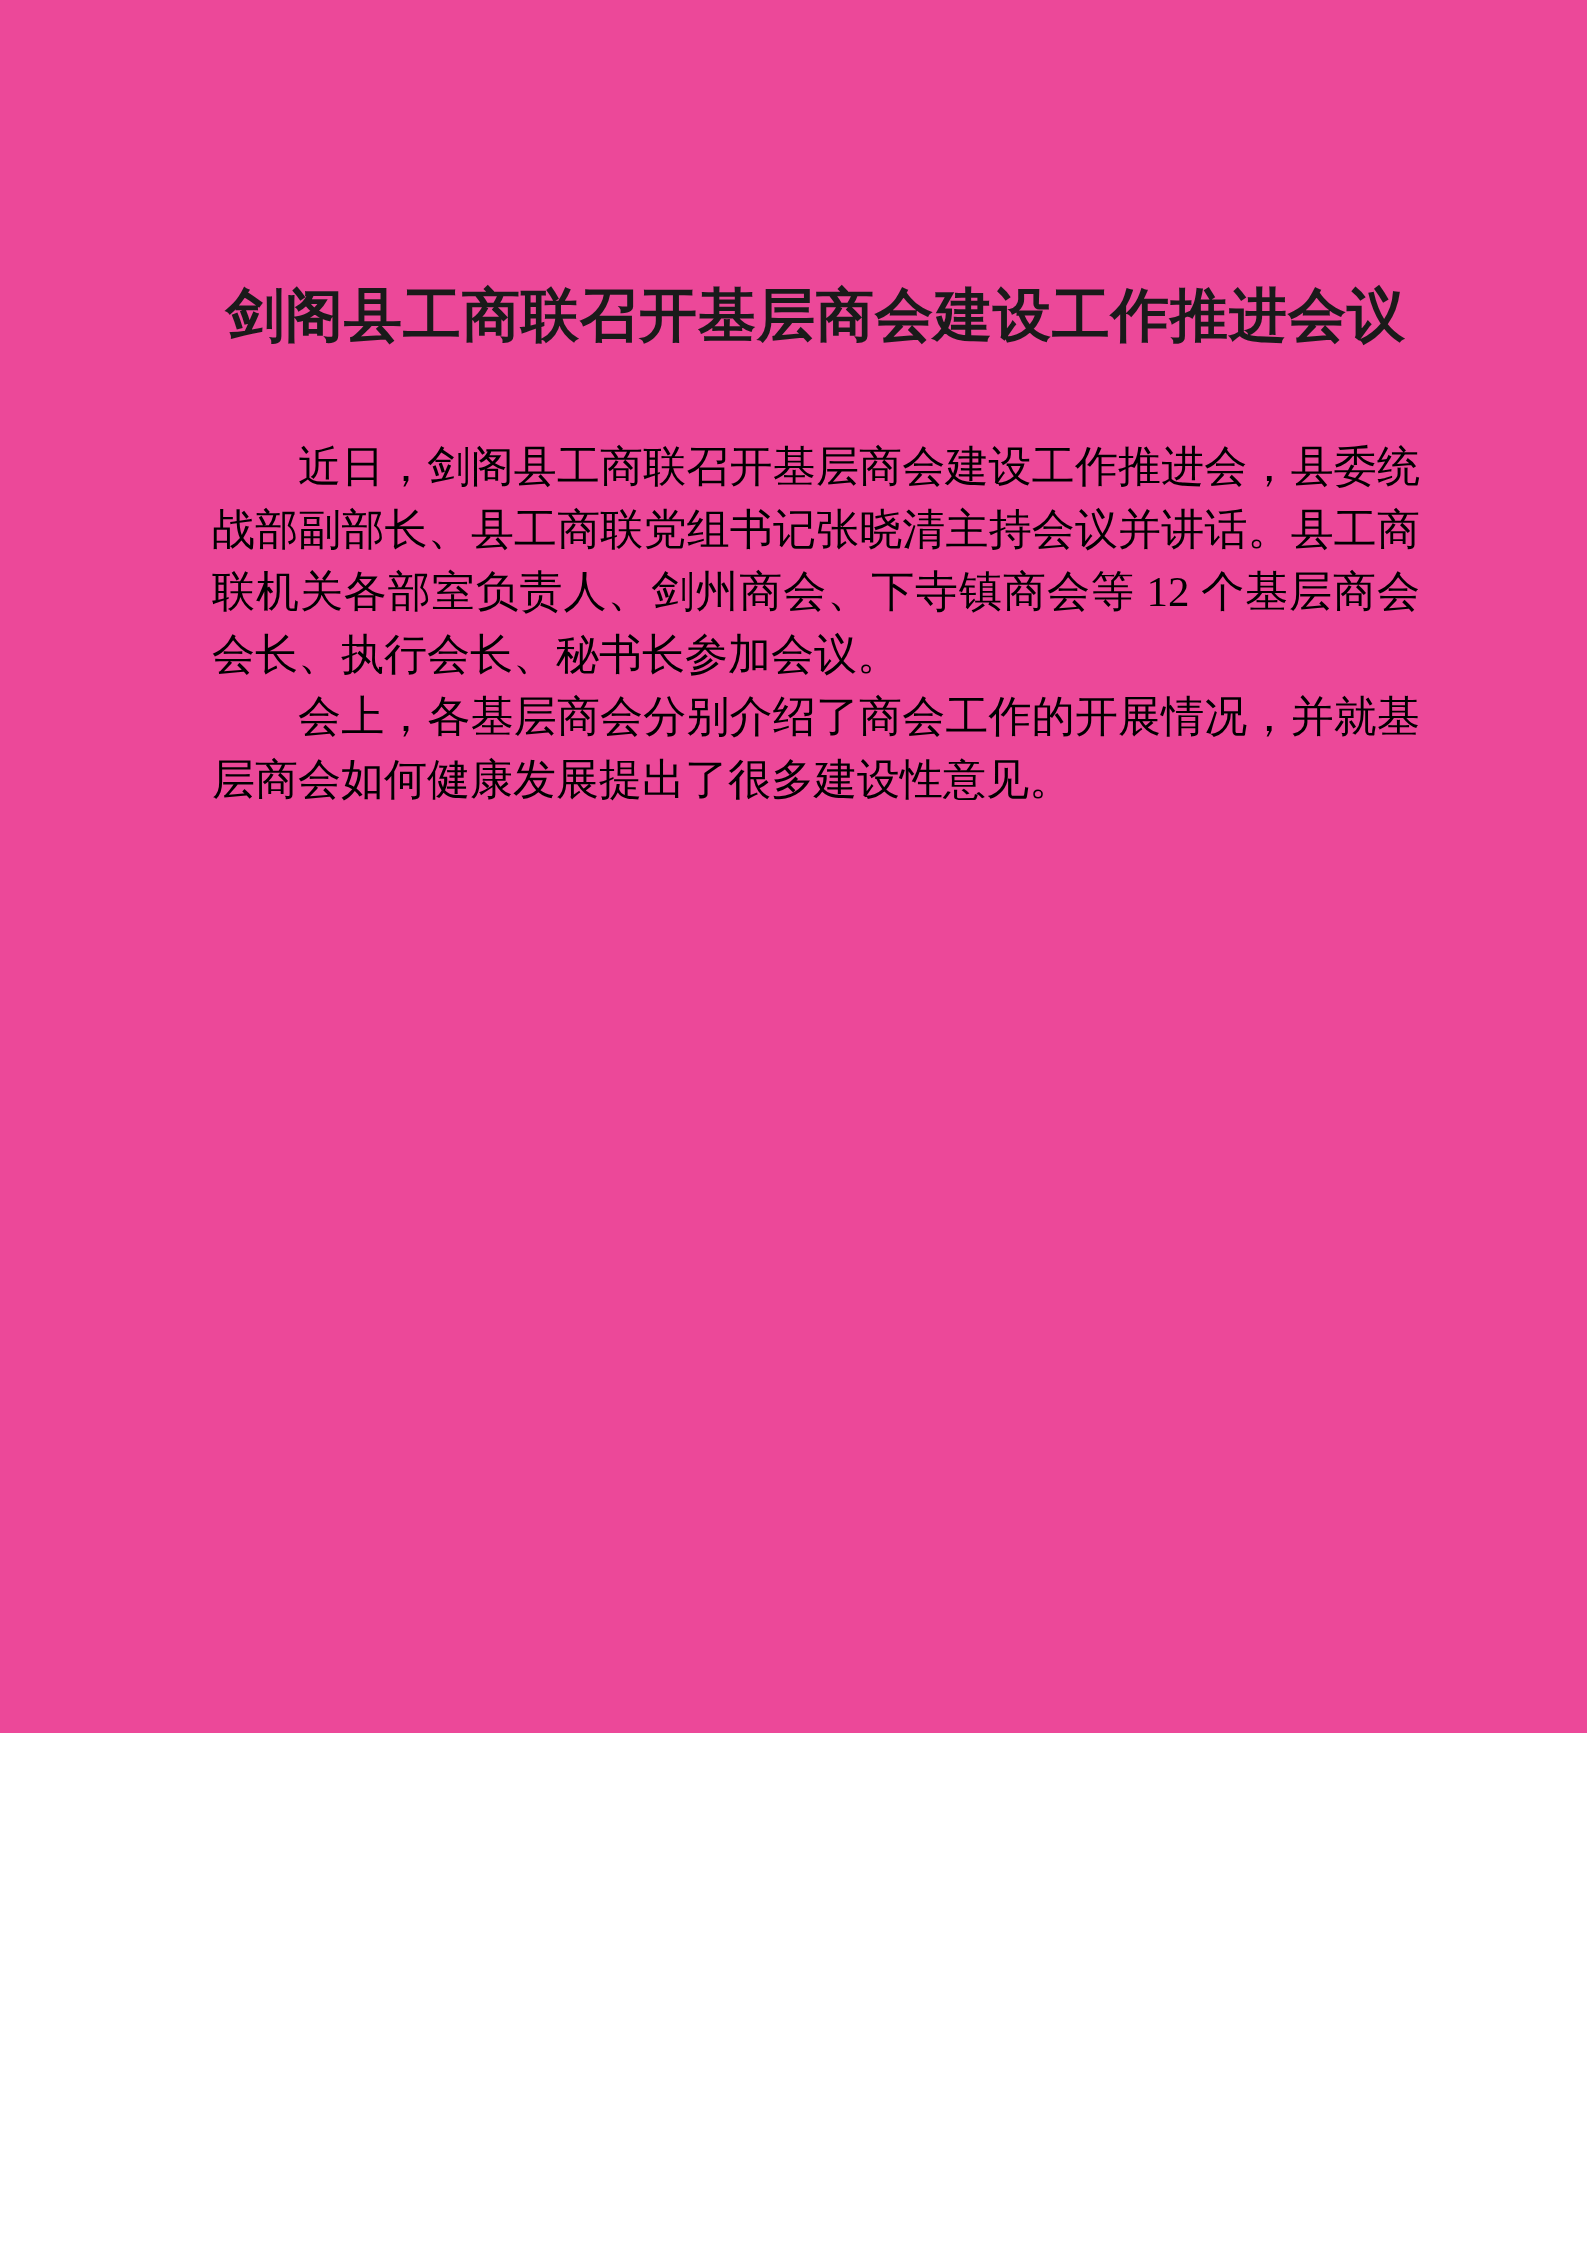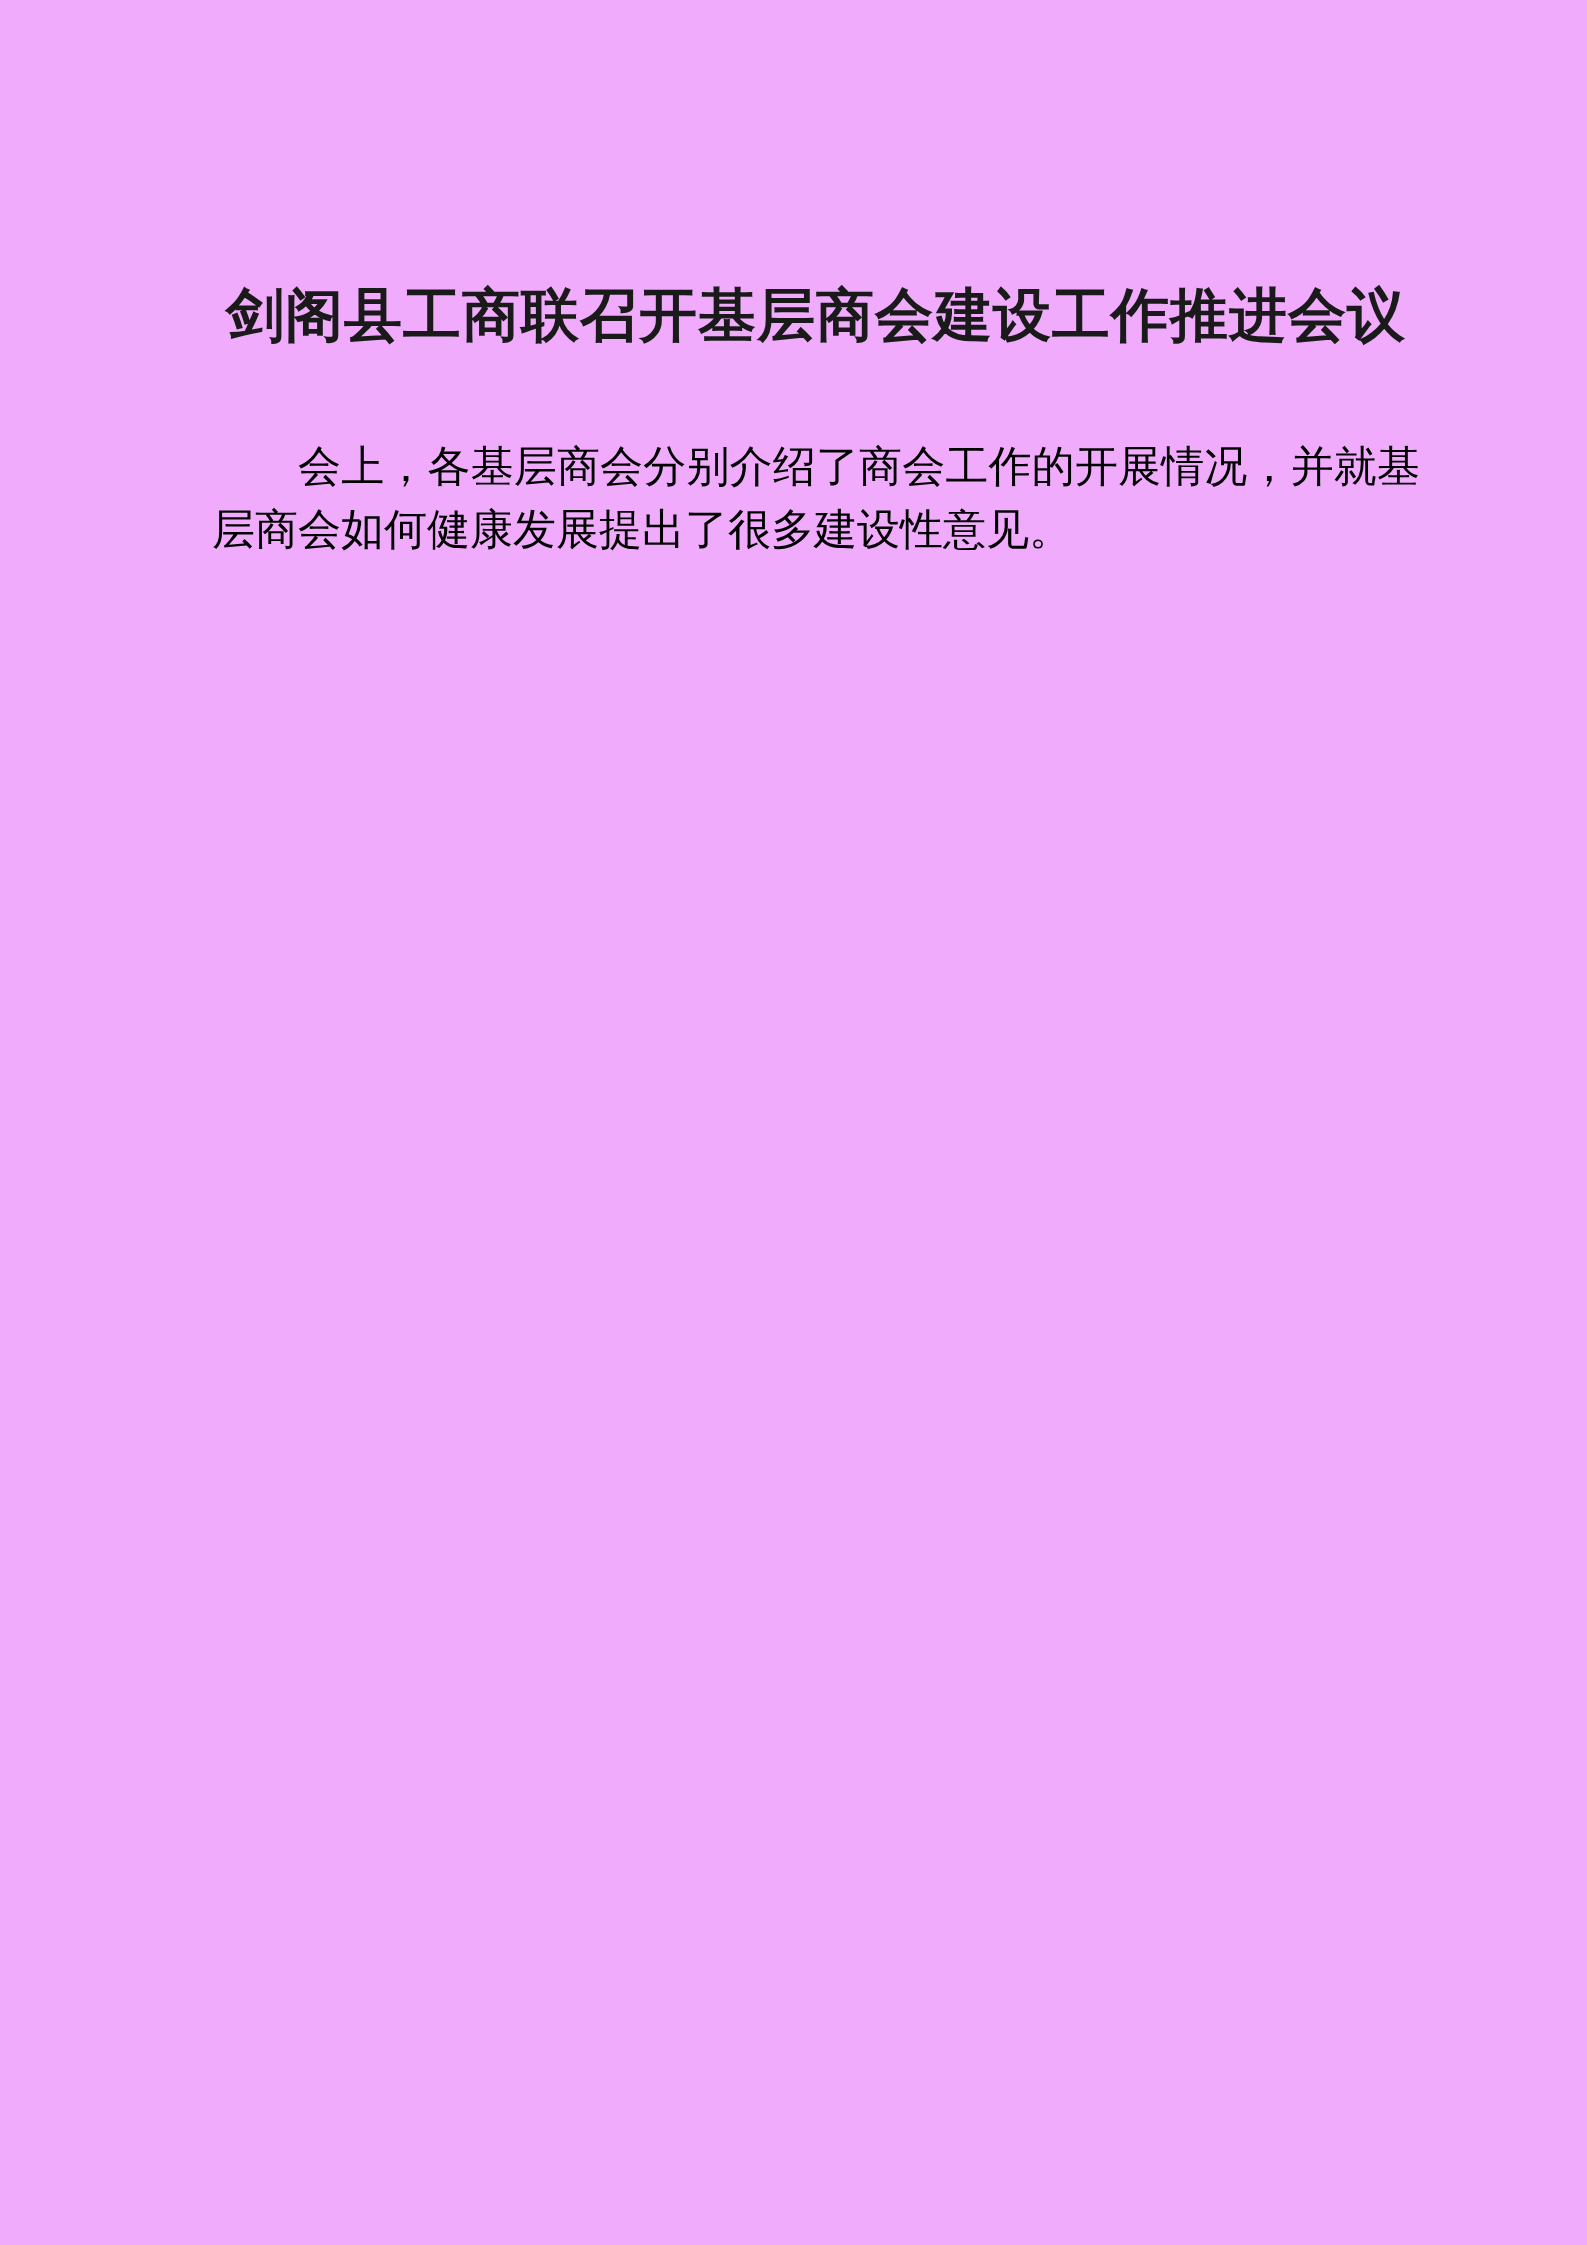--- a/index.html
+++ b/index.html
@@ -3,22 +3,22 @@
 <meta charset="utf-8">
 <style>
   html, body {
     margin: 0;
     padding: 0;
     background: #ffffff;
   }
   .page {
     position: relative;
     width: 1587px;
-    height: 2245px;
-    background: #f0abfc;
+    height: 1733px;
+    background: #ec4899;
     overflow: hidden;
     font-family: "Liberation Serif", "DejaVu Serif", serif;
   }
   .doc-title {
     margin: 280px 167px 0 212px;
     text-align: center;
     font-size: 58px;
     line-height: 72px;
     font-weight: bold;
     color: #1a1a1a;
@@ -39,15 +39,16 @@
     text-indent: 2em;
   }
 </style>
 </head>
 <body>
 
 <div class="page">
   <h1 class="doc-title">剑阁县工商联召开基层商会建设工作推进会议</h1>
 
   <div class="doc-body">
+    <p>近日，剑阁县工商联召开基层商会建设工作推进会，县委统战部副部长、县工商联党组书记张晓清主持会议并讲话。县工商联机关各部室负责人、剑州商会、下寺镇商会等 12 个基层商会会长、执行会长、秘书长参加会议。</p>
     <p>会上，各基层商会分别介绍了商会工作的开展情况，并就基层商会如何健康发展提出了很多建设性意见。</p>
   </div>
 </div>
 
 </body></html>

